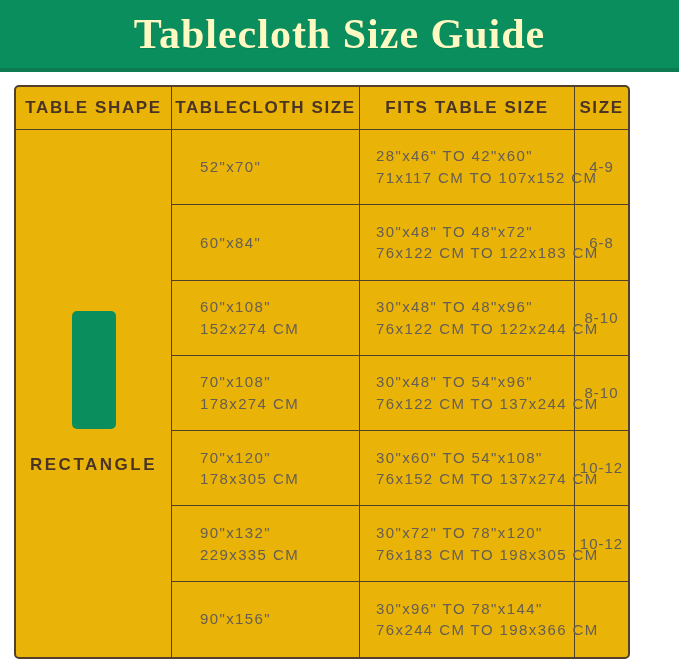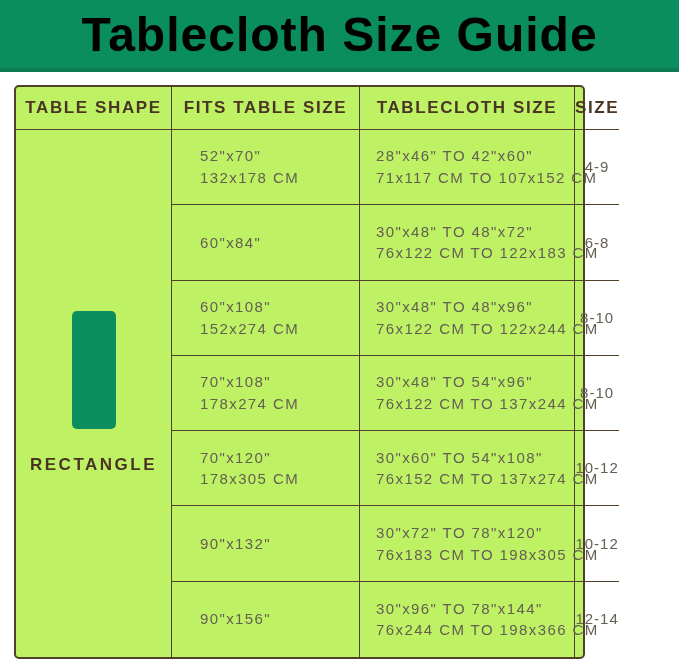--- a/index.html
+++ b/index.html
@@ -14,37 +14,37 @@
   html,body{width:679px;height:663px;background:var(--bg);overflow:hidden;}
   body{font-family:"Liberation Sans","DejaVu Sans",sans-serif;}
 
   .banner{
     width:679px;height:72px;
     background:var(--green);
     border-bottom:4px solid var(--green-dark);
     display:flex;align-items:center;justify-content:center;
   }
   .banner h1{
-    color:#000000;
-    font-family:Liberation Sans, sans-serif;
+    color:#fef9c3;
+    font-family:Liberation Serif, serif;
     font-weight:800;
-    font-size:48px;
+    font-size:42px;
     letter-spacing:1px;
     text-shadow:0 1px 0 rgba(0,0,0,0.08);
   }
 
   .table-wrap{
     margin:13px 14px 0 14px;
-    width:571px;height:574px;
+    width:616px;height:574px;
     border:2px solid var(--border);
     border-radius:5px;
     display:grid;
     grid-template-columns:156px 188px 215px 1fr;
     grid-template-rows:43px repeat(7,1fr);
-    background:#bef264;
+    background:#eab308;
   }
 
   .cell{
     border-right:1px solid var(--border);
     border-bottom:1px solid var(--border);
     display:flex;flex-direction:column;justify-content:center;
   }
   .cell.last-col{border-right:none;}
   .cell.last-row{border-bottom:none;}
 
@@ -84,32 +84,31 @@
 </head>
 <body>
 
 <div class="banner">
   <h1>Tablecloth Size Guide</h1>
 </div>
 
 <div class="table-wrap">
 
   <div class="cell hcell">TABLE SHAPE</div>
+  <div class="cell hcell">TABLECLOTH SIZE</div>
   <div class="cell hcell">FITS TABLE SIZE</div>
-  <div class="cell hcell">TABLECLOTH SIZE</div>
   <div class="cell hcell last-col">SIZE</div>
 
   <div class="cell shape-cell last-row">
     <div class="shape-rect"></div>
     <div class="shape-label">RECTANGLE</div>
   </div>
 
   <div class="cell dcell size">
     <div>52"x70"</div>
-    <div>132x178 CM</div>
   </div>
   <div class="cell dcell fits">
     <div>28"x46" TO 42"x60"</div>
     <div>71x117 CM TO 107x152 CM</div>
   </div>
   <div class="cell dcell seats last-col">4-9</div>
 
   <div class="cell dcell size">
     <div>60"x84"</div>
   </div>
@@ -144,29 +143,29 @@
     <div>178x305 CM</div>
   </div>
   <div class="cell dcell fits">
     <div>30"x60" TO 54"x108"</div>
     <div>76x152 CM TO 137x274 CM</div>
   </div>
   <div class="cell dcell seats last-col">10-12</div>
 
   <div class="cell dcell size">
     <div>90"x132"</div>
+    <div>229x335 CM</div>
   </div>
   <div class="cell dcell fits">
     <div>30"x72" TO 78"x120"</div>
     <div>76x183 CM TO 198x305 CM</div>
   </div>
   <div class="cell dcell seats last-col">10-12</div>
 
   <div class="cell dcell size last-row">
     <div>90"x156"</div>
   </div>
   <div class="cell dcell fits last-row">
     <div>30"x96" TO 78"x144"</div>
     <div>76x244 CM TO 198x366 CM</div>
   </div>
-  <div class="cell dcell seats last-col last-row">12-14</div>
 
 </div>
 
 </body></html>

